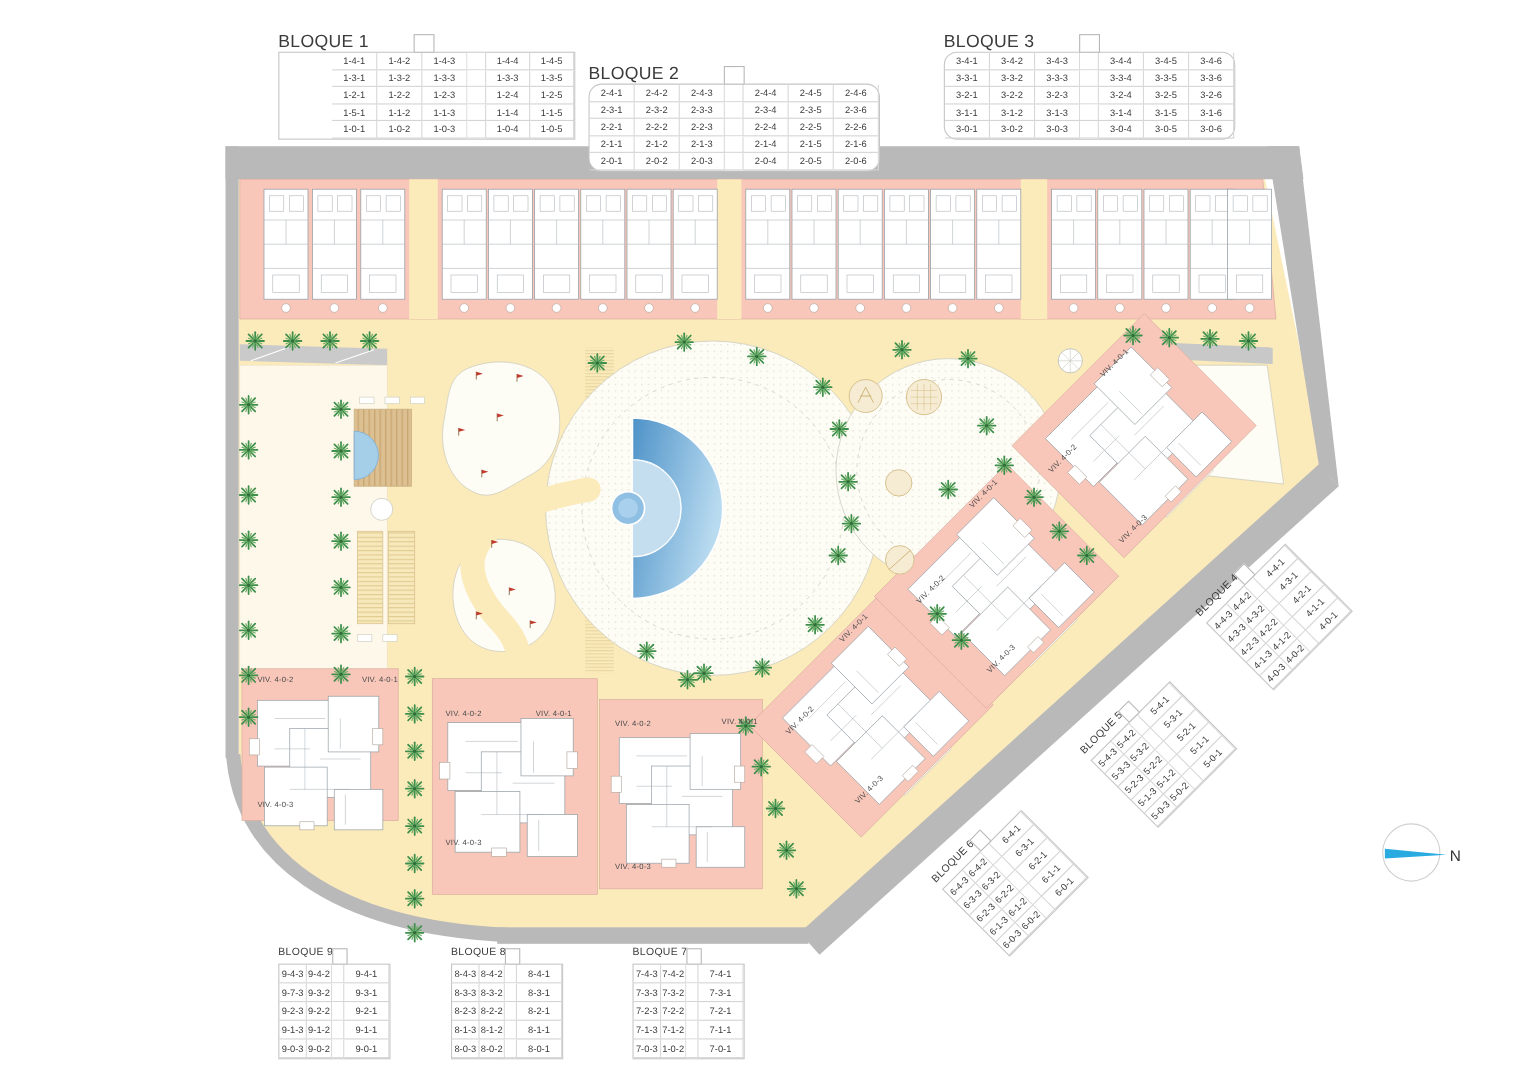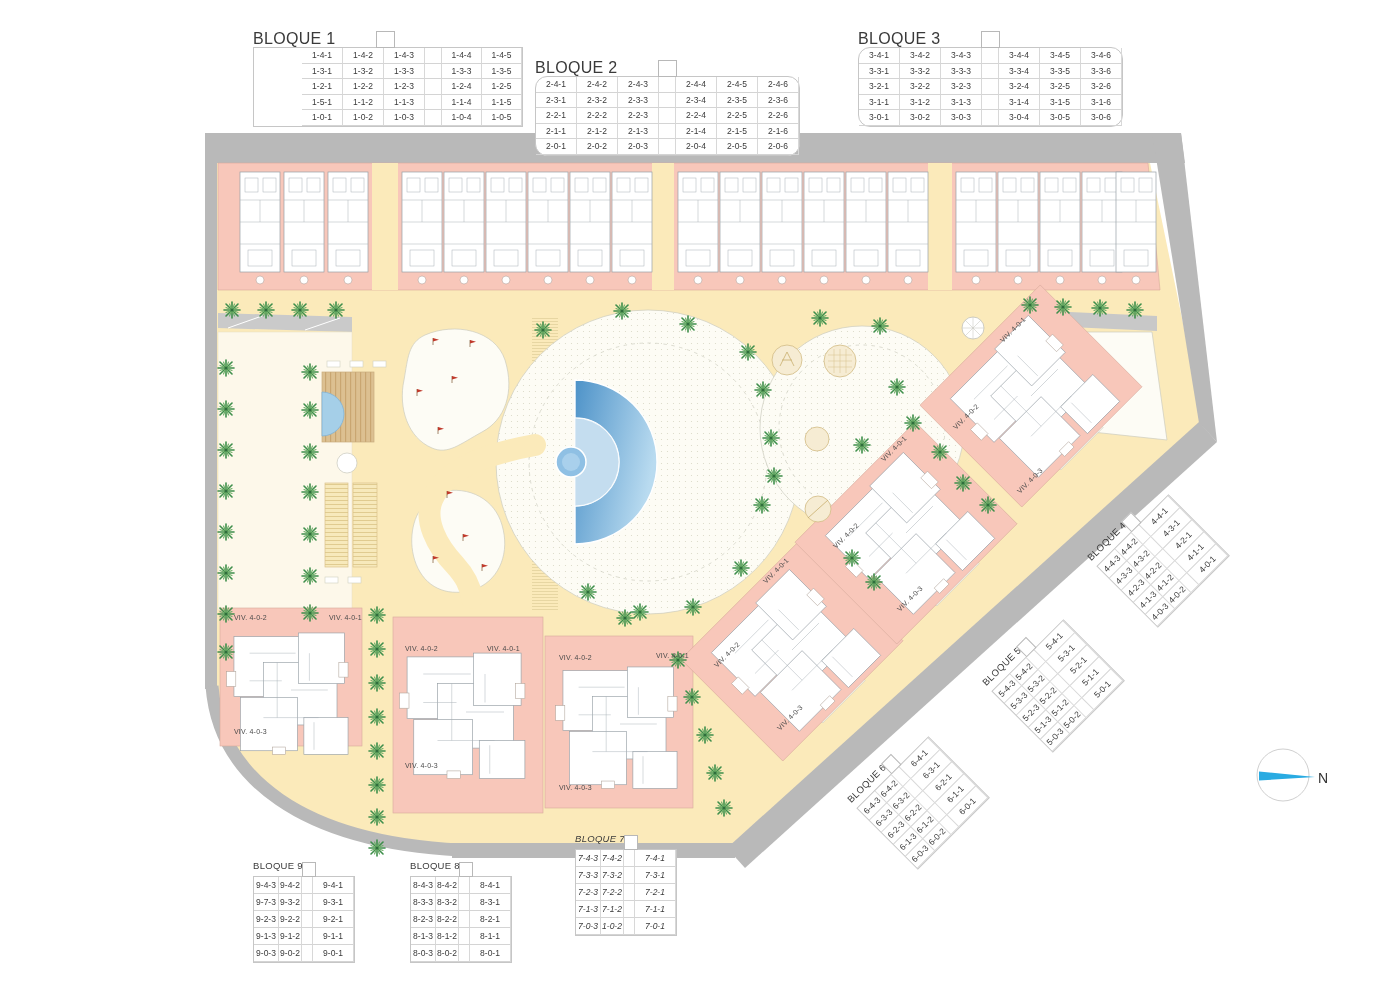--- a/index.html
+++ b/index.html
@@ -23,21 +23,21 @@
   .tlabel{font-size:16px;height:17px;letter-spacing:0.3px;white-space:nowrap;}
   .btable.small .tlabel{font-size:9.5px;height:16px;}
   .grid{display:grid;border:1px solid #c6c6c6;background:#fff;}
   .cell{border-right:1px solid #d8d8d8;border-bottom:1px solid #d4d4d4;
         font-size:8.5px;display:flex;align-items:center;justify-content:center;
         height:14.5px;white-space:nowrap;}
   .btable.small .cell{height:16px;}
   .cell.gap{background:#fff;}
   .mini{position:absolute;border:1px solid #b8b8b8;background:#fff;}
   #tb1{left:253px;top:30px;} #tb2{left:535px;top:30px;margin-top:29px;} #tb3{left:858px;top:30px;}
-  #tb9{left:253px;top:860px;} #tb8{left:410px;top:860px;} #tb7{left:575px;top:833px;font-style:italic;}
+  #tb9{left:253px;top:860px;} #tb8{left:410px;top:860px;} #tb7{left:575px;top:860px;}
   #tb4{left:1085px;top:555px;transform:rotate(-45deg);transform-origin:0 0;}
   #tb5{left:980px;top:680px;transform:rotate(-45deg);transform-origin:0 0;}
   #tb6{left:845px;top:797px;transform:rotate(-45deg);transform-origin:0 0;}
   .cols6{grid-template-columns:41px 41px 41px 17px 40px 40px;padding-left:48px;}
   .cols7{grid-template-columns:41px 41px 41px 17px 41px 41px 41px;border-radius:12px;}
   .colsB{grid-template-columns:25px 23px 11px 41px;}
   .mini.top{left:123px;top:1px;width:17px;height:15px;}
   .mini.bot{left:49px;top:2px;width:12px;height:13px;}
 </style>
 </head>

